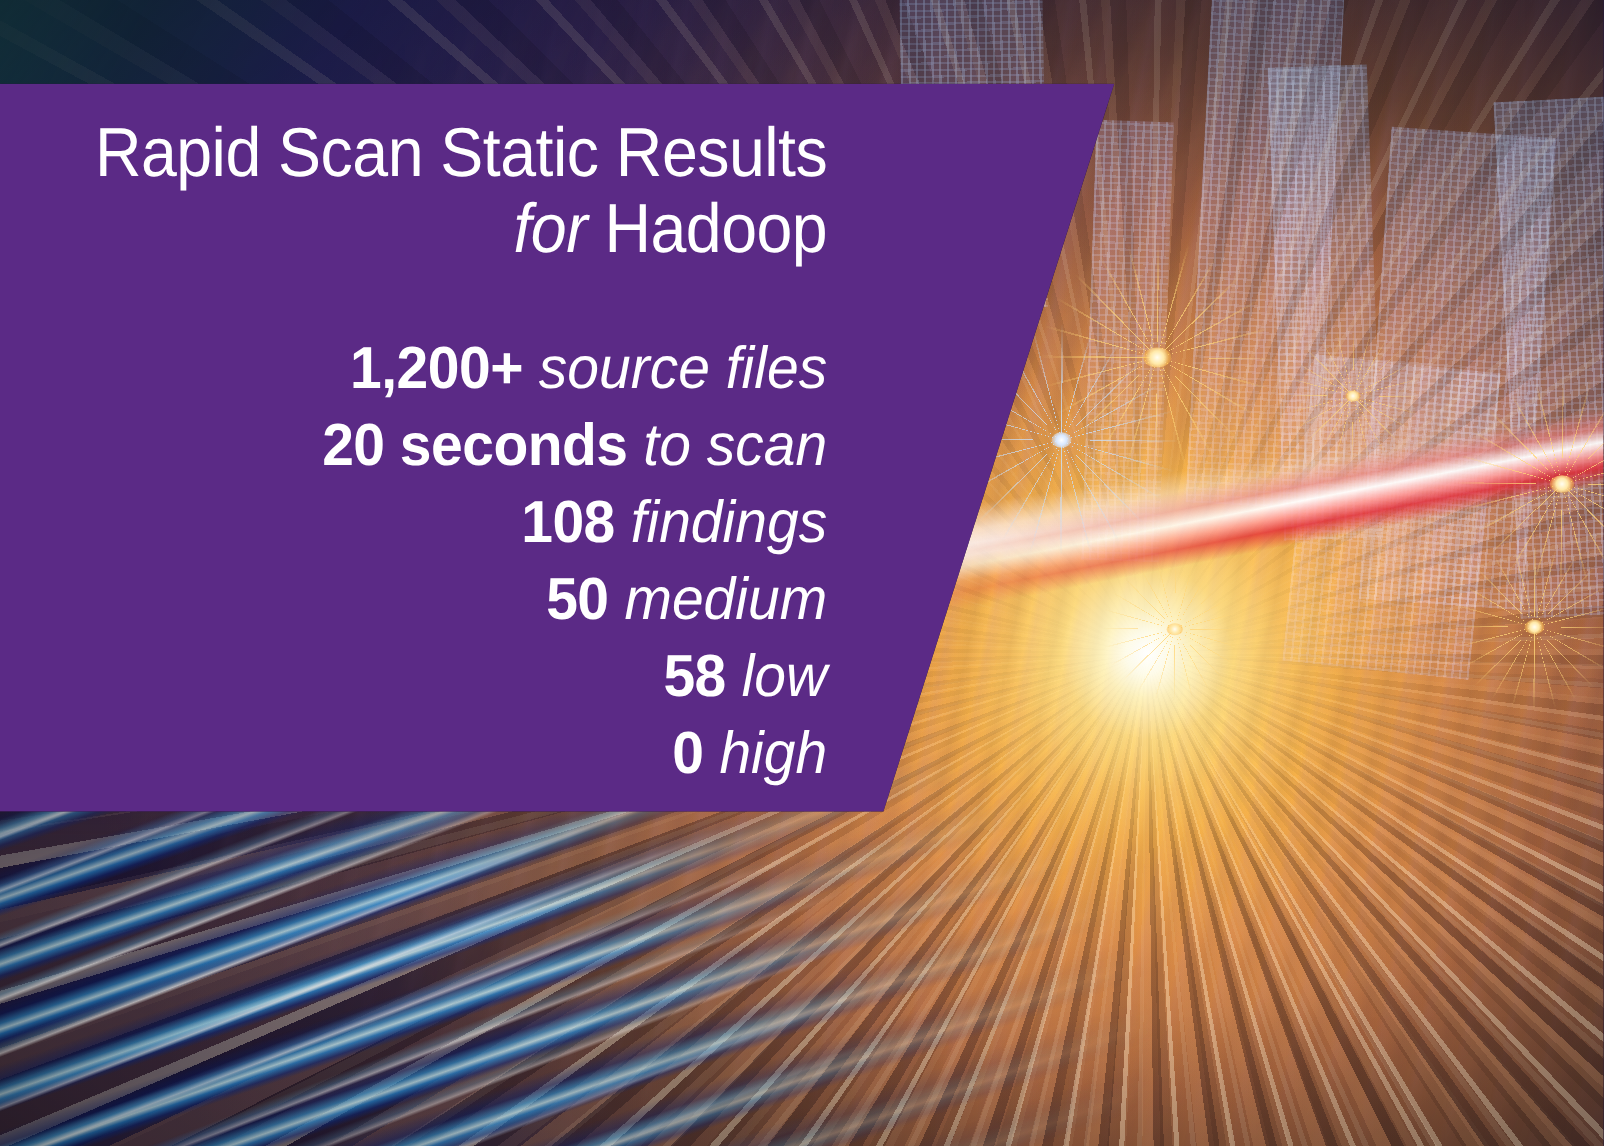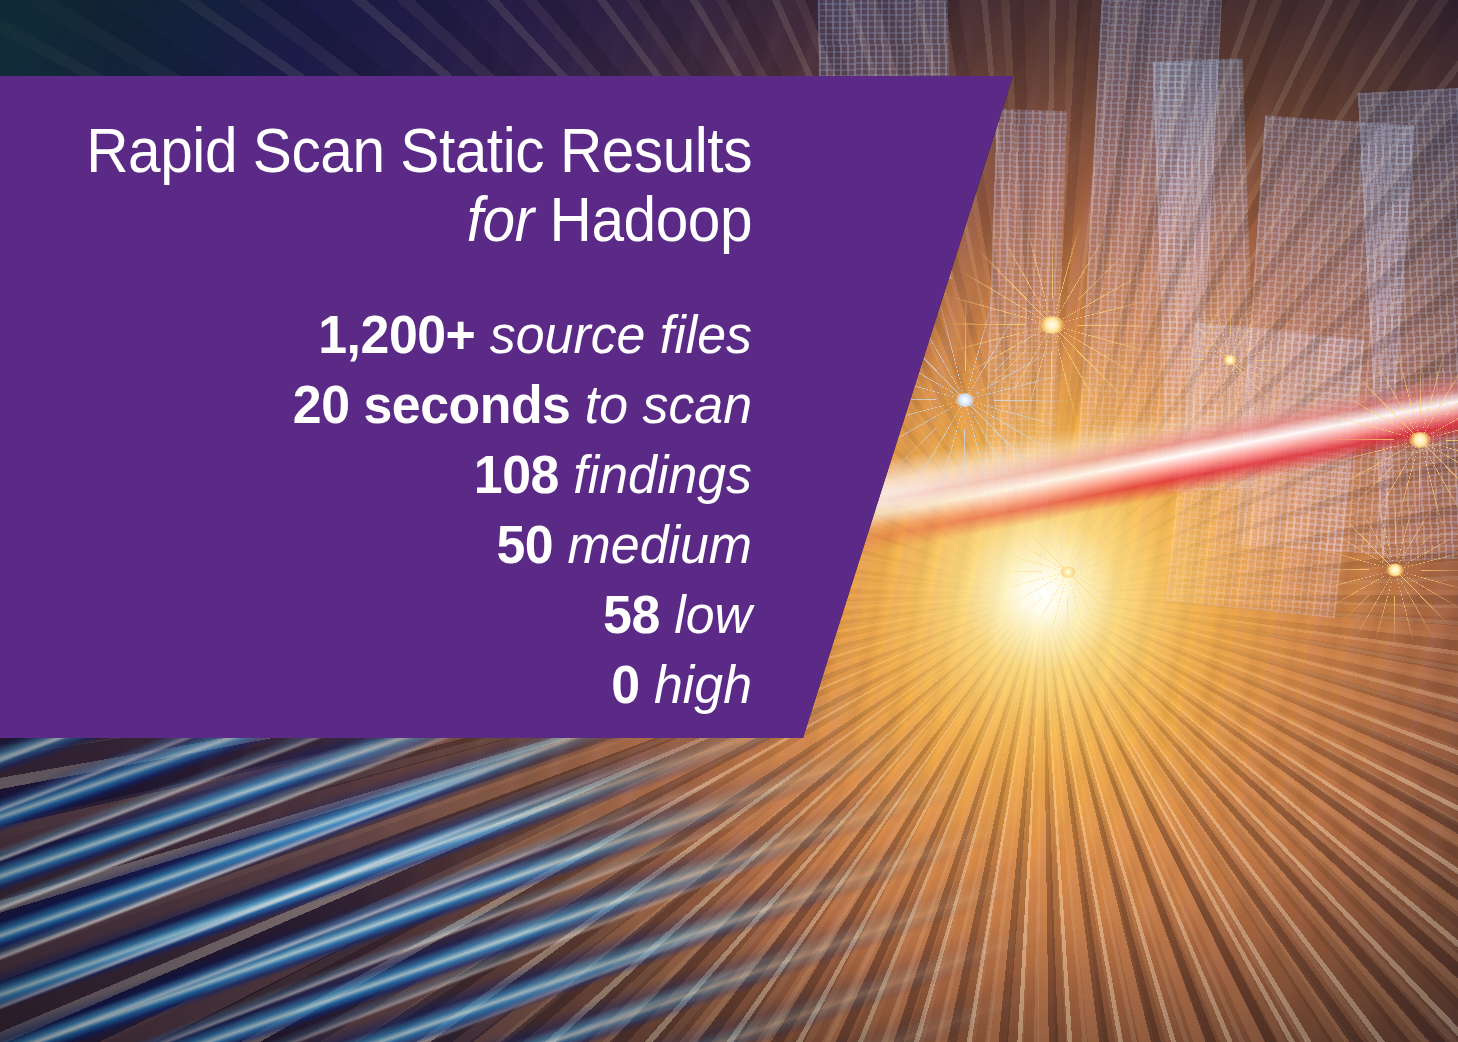--- a/index.html
+++ b/index.html
@@ -196,38 +196,38 @@
   #panel-fill { position: absolute; inset: 0; }
 
   #panel-content {
     position: absolute;
     left: 0; top: 0;
     width: 752px;
     text-align: right;
     color: #ffffff;
   }
   #title-block {
-    margin-top: 43px;
+    margin-top: 32px;
     line-height: 1.0;
     letter-spacing: -0.5px;
   }
   .title-line {
     font-size: 63px;
     font-weight: 400;
     white-space: nowrap;
     font-stretch: condensed;
     transform: scaleX(0.93);
     transform-origin: right center;
   }
   #title-line-1 { text-align: right; padding-right: 0px; }
   #title-line-2 { margin-top: 6px; }
   .em-italic { font-style: italic; }
 
   #stats-block {
-    margin-top: 48px;
+    margin-top: 60px;
   }
   .stat-line {
     font-size: 54px;
     line-height: 70px;
     white-space: nowrap;
     font-weight: 400;
     transform: scaleX(0.96);
     transform-origin: right center;
   }
   .stat-num {

